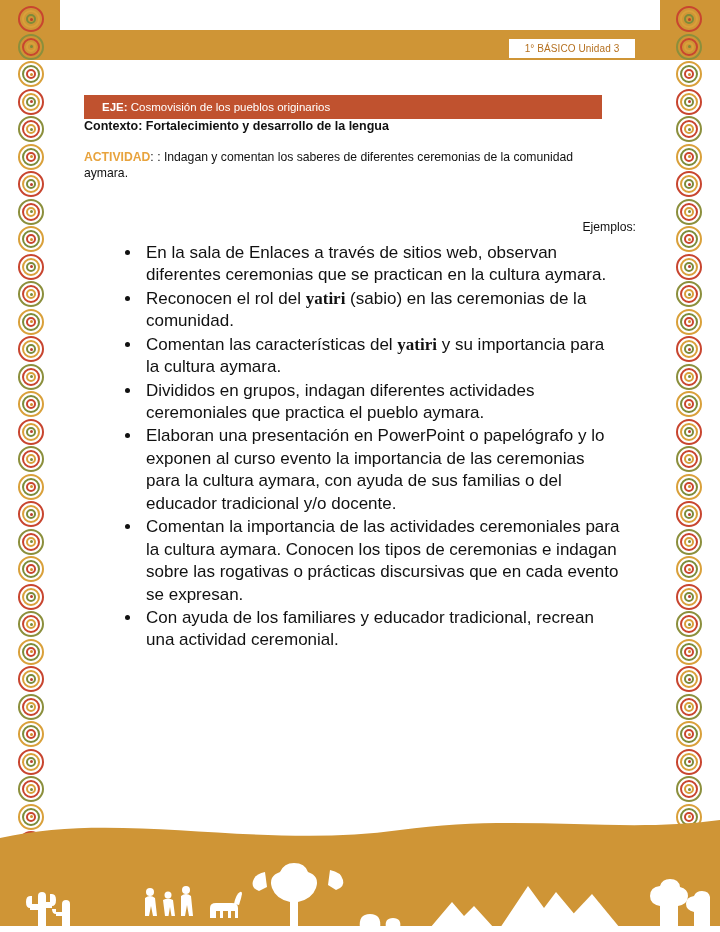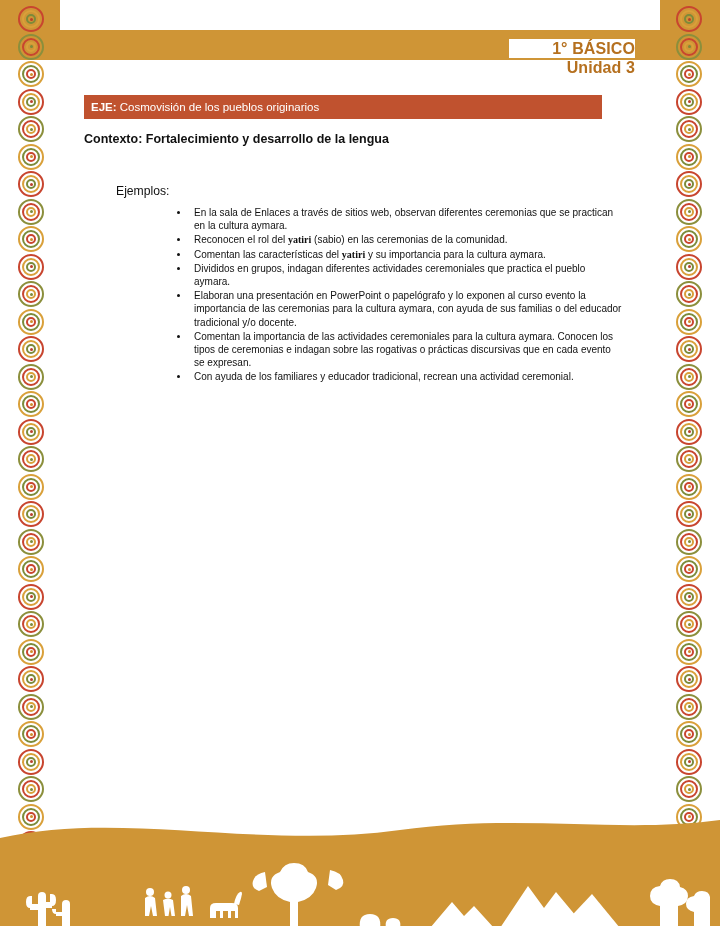--- a/index.html
+++ b/index.html
@@ -52,24 +52,24 @@
   
   .unidad-tag {
     position: absolute;
     top: 38px;
     left: 508px;
     width: 126px;
     height: 19px;
     background: #ffffff;
     border: 1px solid #cf9536;
     color: #b5701f;
-    font-size: 16px;
+    font-size: 10px;
     line-height: 19px;
-    text-align: right;
-    font-weight: bold;
+    text-align: center;
+    font-weight: normal;
     letter-spacing: 0.1px;
   }
 
   
   .side-border {
     position: absolute;
     top: 0;
     width: 62px;
     height: 932px;
     overflow: hidden;
@@ -130,29 +130,28 @@
     letter-spacing: 0.2px;
     margin: 14px 0 0 0;
   }
 
   .eje-bar {
     margin-top: 23px;
     background: #c0522f;
     color: #ffffff;
     height: 24px;
     line-height: 24px;
-    padding-left: 7px;
+    padding-left: 18px;
     font-size: 11.5px;
     box-sizing: border-box;
     width: 518px;
   }
   .eje-bar b { font-weight: bold; }
 
   .contexto {
-    margin-top: 13px;
     font-size: 12.5px;
     font-weight: bold;
     color: #111;
   }
 
   .actividad {
     margin-top: 16px;
     font-size: 12.2px;
     color: #111;
     line-height: 1.35;
@@ -161,34 +160,34 @@
   .actividad .label {
     color: #e8a33d;
     font-weight: bold;
   }
 
   .ejemplos-title {
     margin-top: 38px;
     margin-left: 32px;
     font-size: 12.2px;
     color: #111;
+    text-align: right;
   }
 
   ul.bullets {
     margin: 8px 0 0 0;
     padding-left: 58px;
     width: 480px;
   }
   ul.bullets li {
-    font-size: 10px;
+    font-size: 17px;
     line-height: 1.32;
     color: #111;
     margin-bottom: 1px;
     padding-left: 4px;
-    margin-left: 48px;
   }
   ul.bullets li b { font-weight: bold; font-family: Liberation Serif, serif; }
 
   
   .bottom-art {
     position: absolute;
     left: 0;
     bottom: 0;
     width: 720px;
     height: 132px;
@@ -626,20 +625,23 @@
   <div class="content">
 
 
     <div class="eje-bar">
       <b>EJE:</b>
       <span>Cosmovisión de los pueblos originarios</span>
     </div>
 
     <div class="contexto">Contexto: Fortalecimiento y desarrollo de la lengua</div>
 
+    <div class="actividad">
+      <span class="label">ACTIVIDAD</span><span>: : Indagan y comentan los saberes de diferentes ceremonias de la comunidad aymara.</span>
+    </div>
 
     <div class="ejemplos-title">Ejemplos:</div>
 
     <ul class="bullets" id="bullet-list">
         <li>En la sala de Enlaces a través de sitios web, observan diferentes ceremonias que se practican en la cultura aymara.</li>
         <li>Reconocen el rol del <b>yatiri</b> (sabio) en las ceremonias de la comunidad.</li>
         <li>Comentan las características del <b>yatiri</b> y su importancia para la cultura aymara.</li>
         <li>Divididos en grupos, indagan diferentes actividades ceremoniales que practica el pueblo aymara.</li>
         <li>Elaboran una presentación en PowerPoint o papelógrafo y lo exponen al curso evento la importancia de las ceremonias para la cultura aymara, con ayuda de sus familias o del educador tradicional y/o docente.</li>
         <li>Comentan la importancia de las actividades ceremoniales para la cultura aymara. Conocen los tipos de ceremonias e indagan sobre las rogativas o prácticas discursivas que en cada evento se expresan.</li>

